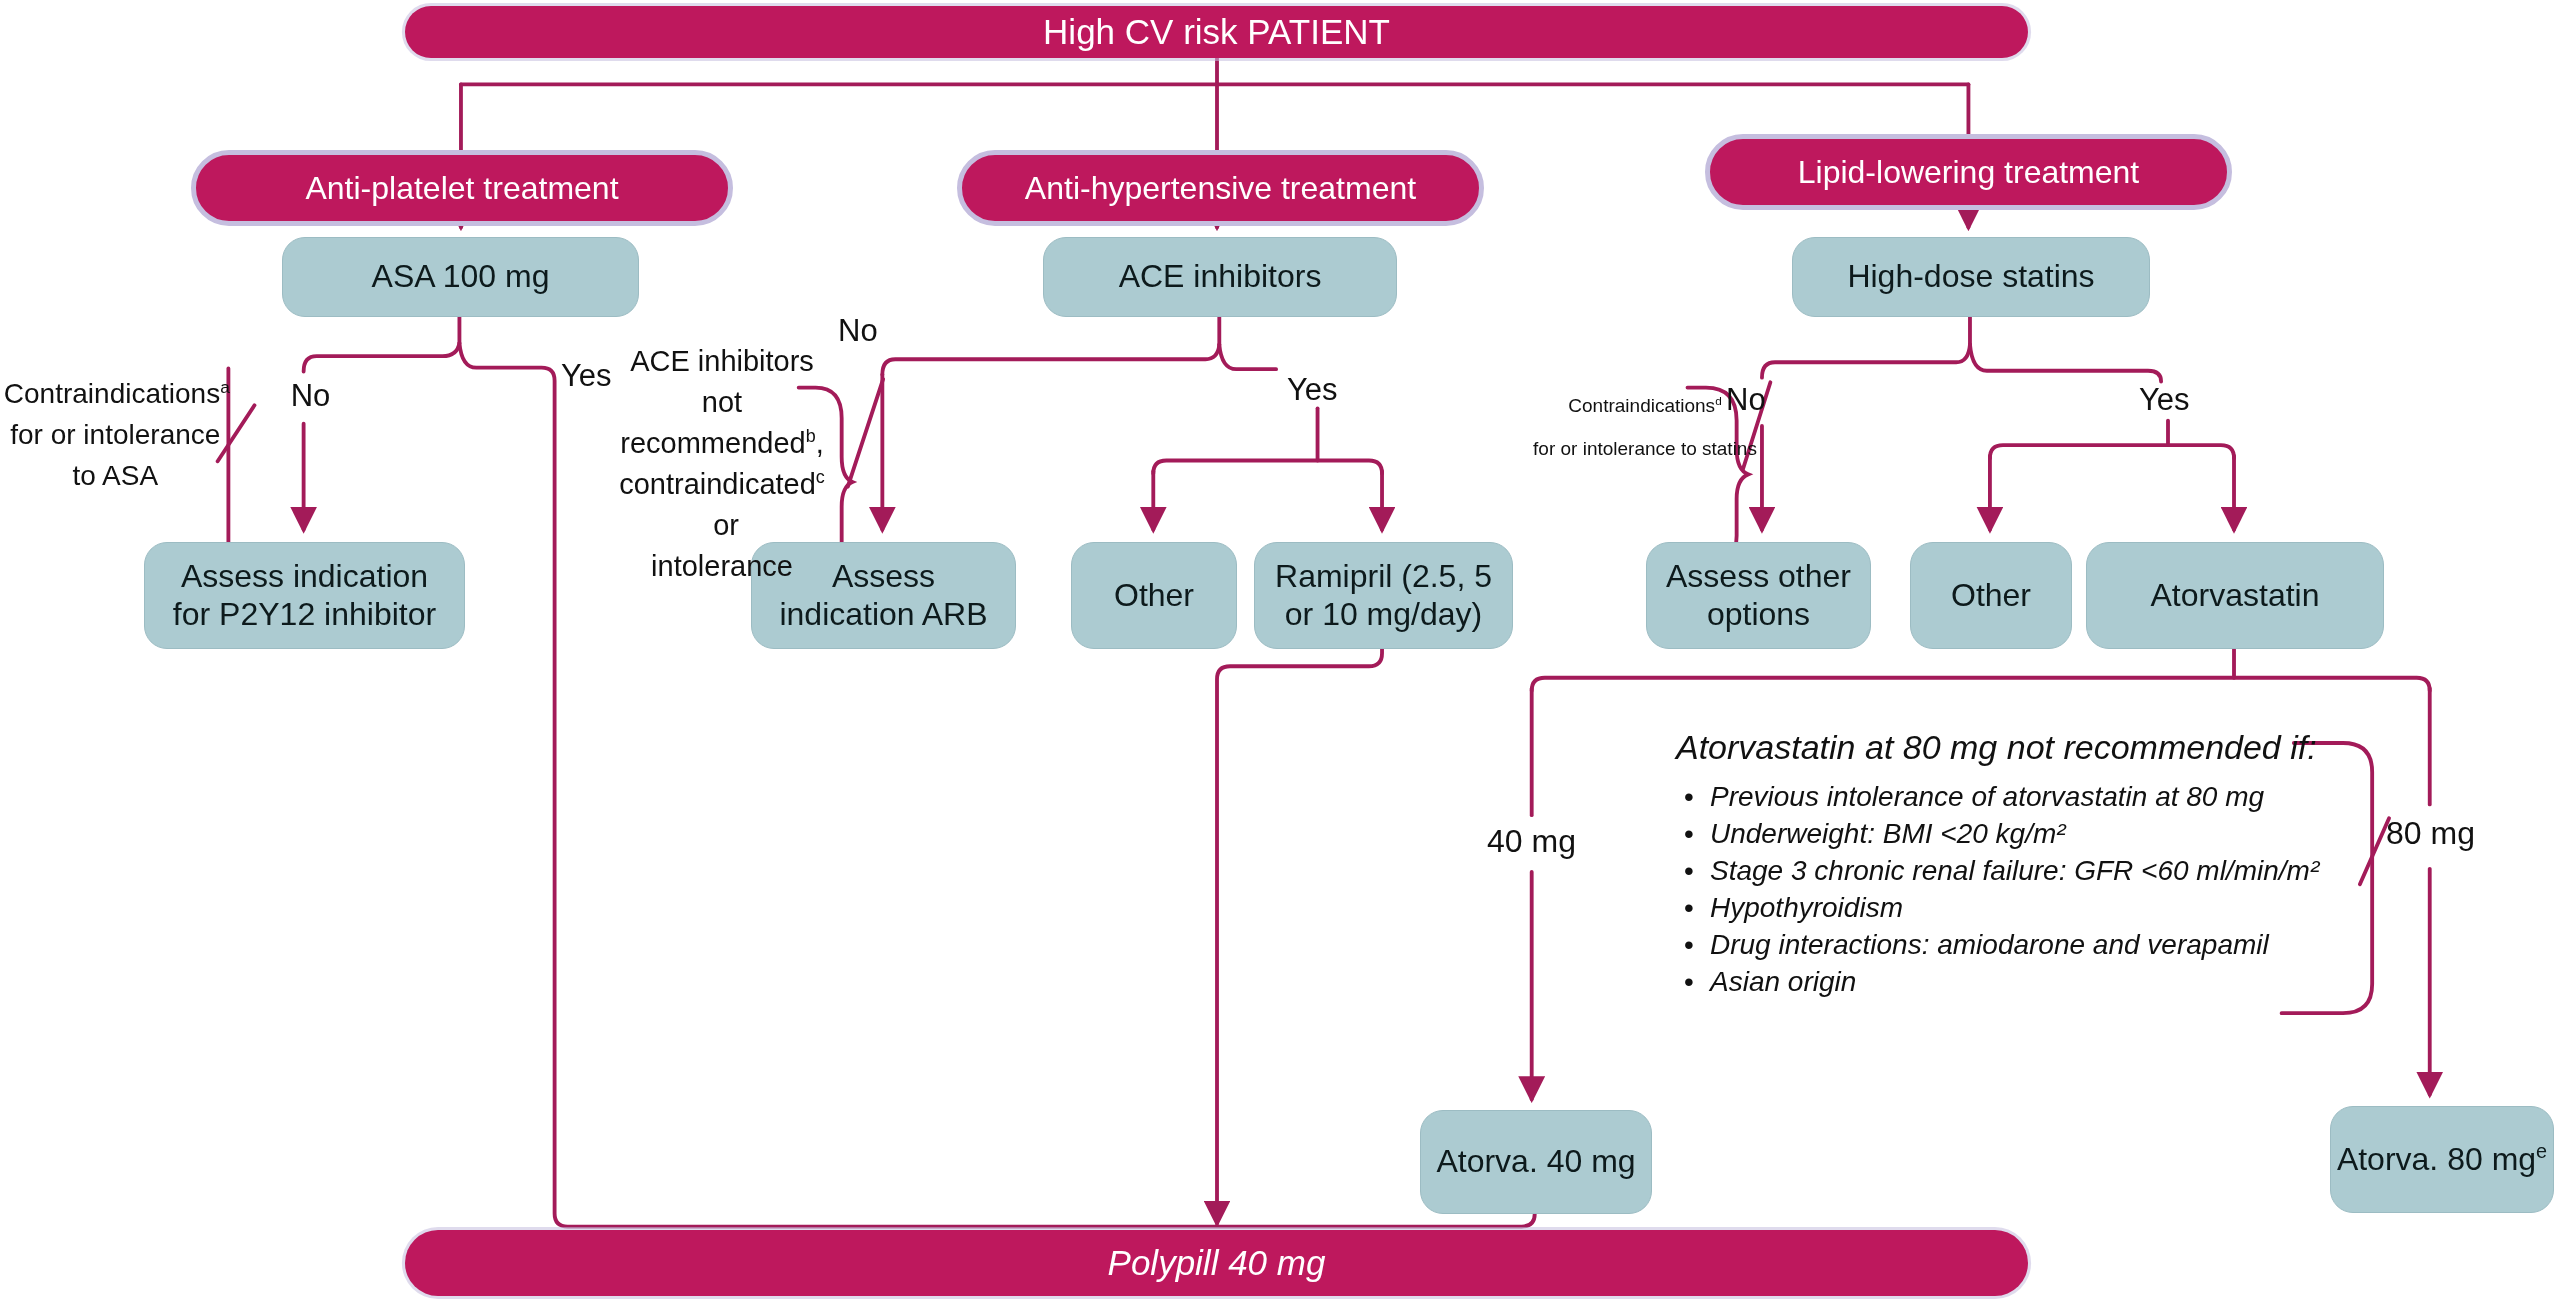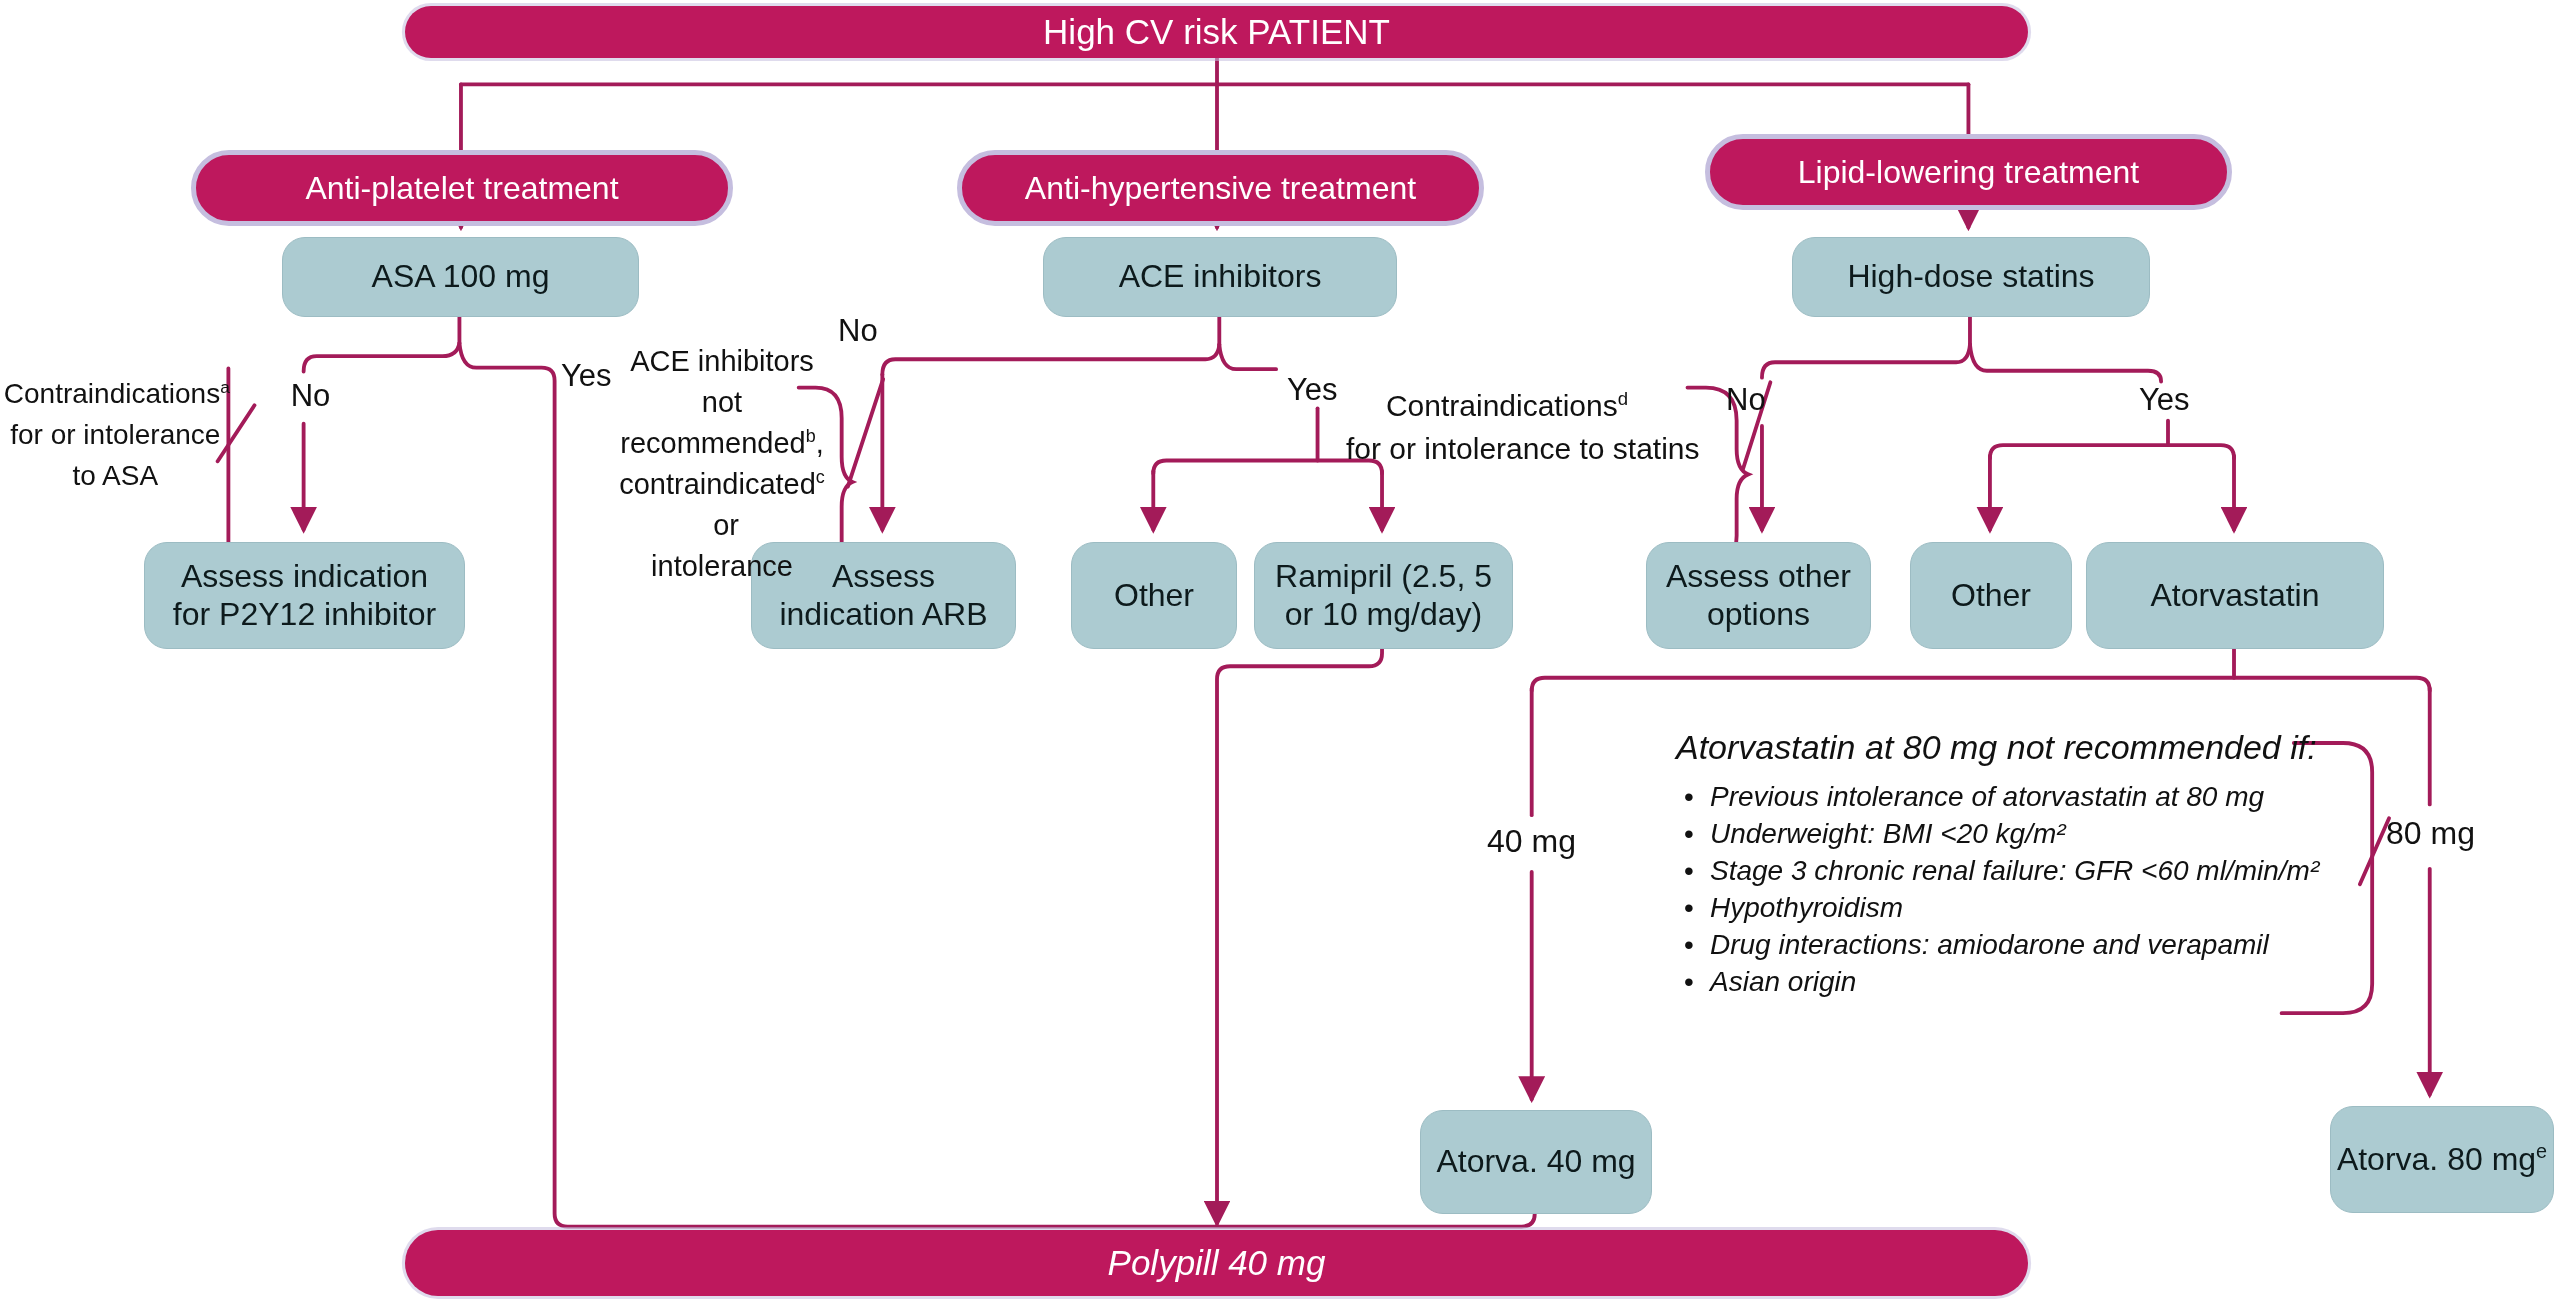--- a/index.html
+++ b/index.html
@@ -165,21 +165,21 @@
     <span class="line">to ASA</span>
   </div>
 
   <div class="ann" style="left:607px;top:341px;width:230px;font-size:29px;line-height:41px;">
     <span class="line">ACE inhibitors</span>
     <span class="line"><span>not recommended</span><sup>b</sup><span>,</span></span>
     <span class="line"><span>contraindicated</span><sup>c</sup><span class="keepspace"> or</span></span>
     <span class="line">intolerance</span>
   </div>
 
-  <div class="ann" style="left:1346px;top:384px;width:322px;font-size:30px;line-height:43px;">
+  <div class="ann" style="left:1484px;top:384px;width:322px;font-size:19px;line-height:43px;">
     <span class="line"><span>Contraindications</span><sup>d</sup></span>
     <span class="line" style="white-space:nowrap;">for or intolerance to statins</span>
   </div>
 
   <div class="abs" style="left:1676px;top:728px;z-index:3;font-style:italic;">
     <div id="note-title">Atorvastatin at 80 mg not recommended if:</div>
     <ul id="note-list">
       <li>Previous intolerance of atorvastatin at 80 mg</li>
       <li>Underweight: BMI &lt;20 kg/m²</li>
       <li>Stage 3 chronic renal failure: GFR &lt;60 ml/min/m²</li>

